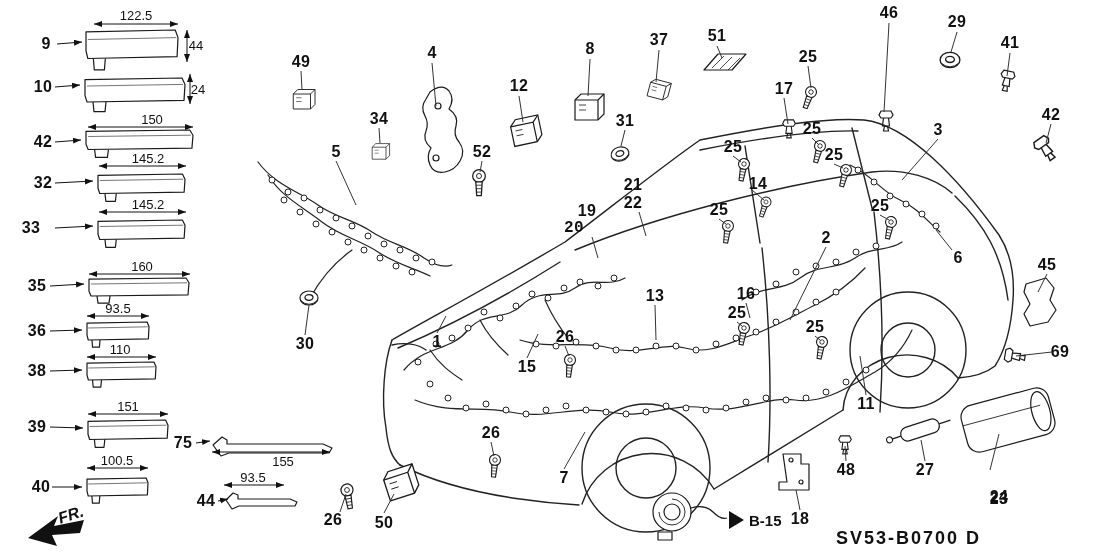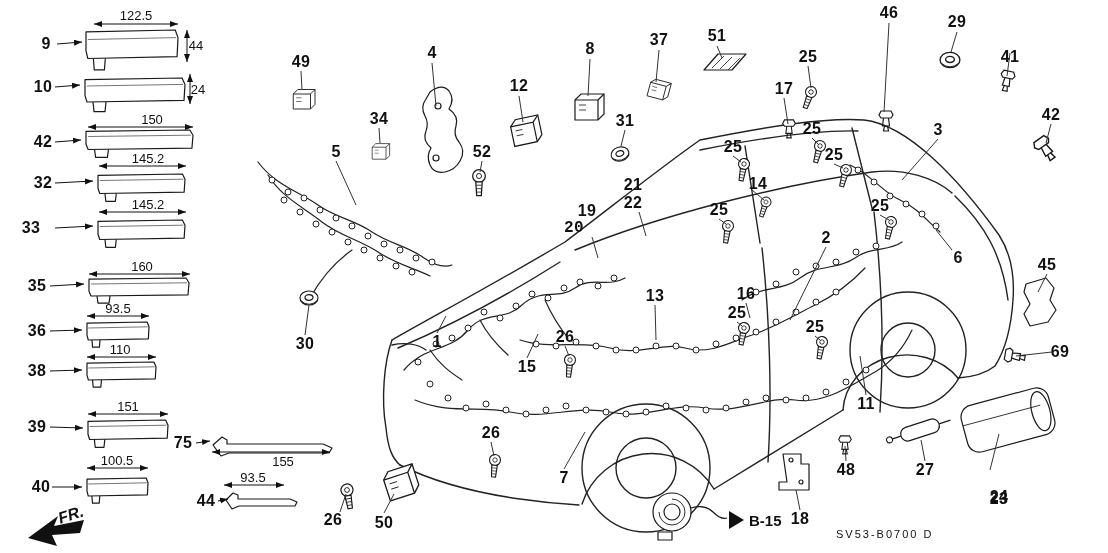--- a/index.html
+++ b/index.html
@@ -4,21 +4,21 @@
 <style>
   html,body{margin:0;padding:0;background:#fff;}
   .stage{position:relative;width:1108px;height:553px;background:#ffffff;overflow:hidden;
          font-family:"Liberation Sans", sans-serif;color:#1a1a1a;}
   svg.art{position:absolute;left:0;top:0;width:1108px;height:553px;}
   .labels{position:absolute;left:0;top:0;width:100%;height:100%;pointer-events:none;}
   .plabel{position:absolute;transform:translate(-50%,-50%);font-size:16px;font-weight:600;
           color:#111;white-space:nowrap;letter-spacing:0.3px;}
   .dlabel{position:absolute;transform:translate(-50%,-50%);font-size:13px;font-weight:500;
           color:#111;white-space:nowrap;}
-  .code{position:absolute;left:836px;top:528px;font-size:11px;font-weight:400;
+  .code{position:absolute;left:836px;top:528px;font-size:18px;font-weight:700;
         letter-spacing:2px;color:#111;}
   .fr{position:absolute;left:58px;top:506px;font-size:16px;font-weight:700;font-style:italic;
       transform:rotate(-18deg);color:#111;}
   .ref{position:absolute;left:729px;top:511px;display:flex;align-items:center;gap:5px;
        font-size:15px;font-weight:700;color:#111;}
   .tri{width:0;height:0;border-left:15px solid #111;border-top:9px solid transparent;
        border-bottom:9px solid transparent;}
 </style>
 </head>
 <body>
@@ -360,21 +360,21 @@
       <span class="plabel" style="left: 183px; top: 443px;">75</span>
       <span class="plabel" style="left: 206px; top: 501px;">44</span>
       <span class="plabel" style="left: 301px; top: 62px;">49</span>
       <span class="plabel" style="left: 432px; top: 53px;">4</span>
       <span class="plabel" style="left: 519px; top: 86px;">12</span>
       <span class="plabel" style="left: 590px; top: 49px;">8</span>
       <span class="plabel" style="left: 659px; top: 40px;">37</span>
       <span class="plabel" style="left: 717px; top: 36px;">51</span>
       <span class="plabel" style="left: 889px; top: 13px;">46</span>
       <span class="plabel" style="left: 957px; top: 22px;">29</span>
-      <span class="plabel" style="left: 1010px; top: 57px; text-align: center;">41</span>
+      <span class="plabel" style="left: 1010px; top: 43px; text-align: center;">41</span>
       <span class="plabel" style="left: 808px; top: 57px;">25</span>
       <span class="plabel" style="left: 784px; top: 89px;">17</span>
       <span class="plabel" style="left: 1051px; top: 115px;">42</span>
       <span class="plabel" style="left: 379px; top: 119px;">34</span>
       <span class="plabel" style="left: 625px; top: 121px;">31</span>
       <span class="plabel" style="left: 938px; top: 130px;">3</span>
       <span class="plabel" style="left: 812px; top: 129px;">25</span>
       <span class="plabel" style="left: 733px; top: 147px;">25</span>
       <span class="plabel" style="left: 834px; top: 155px;">25</span>
       <span class="plabel" style="left: 336px; top: 152px;">5</span>

